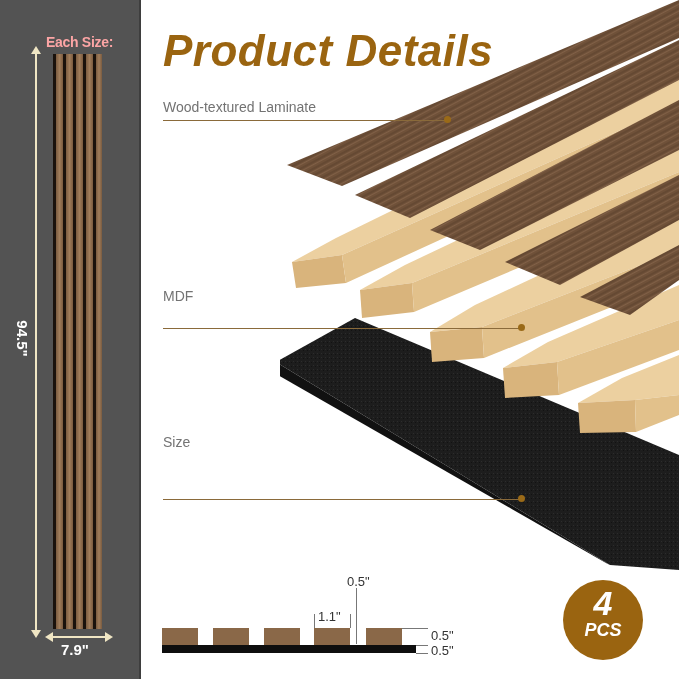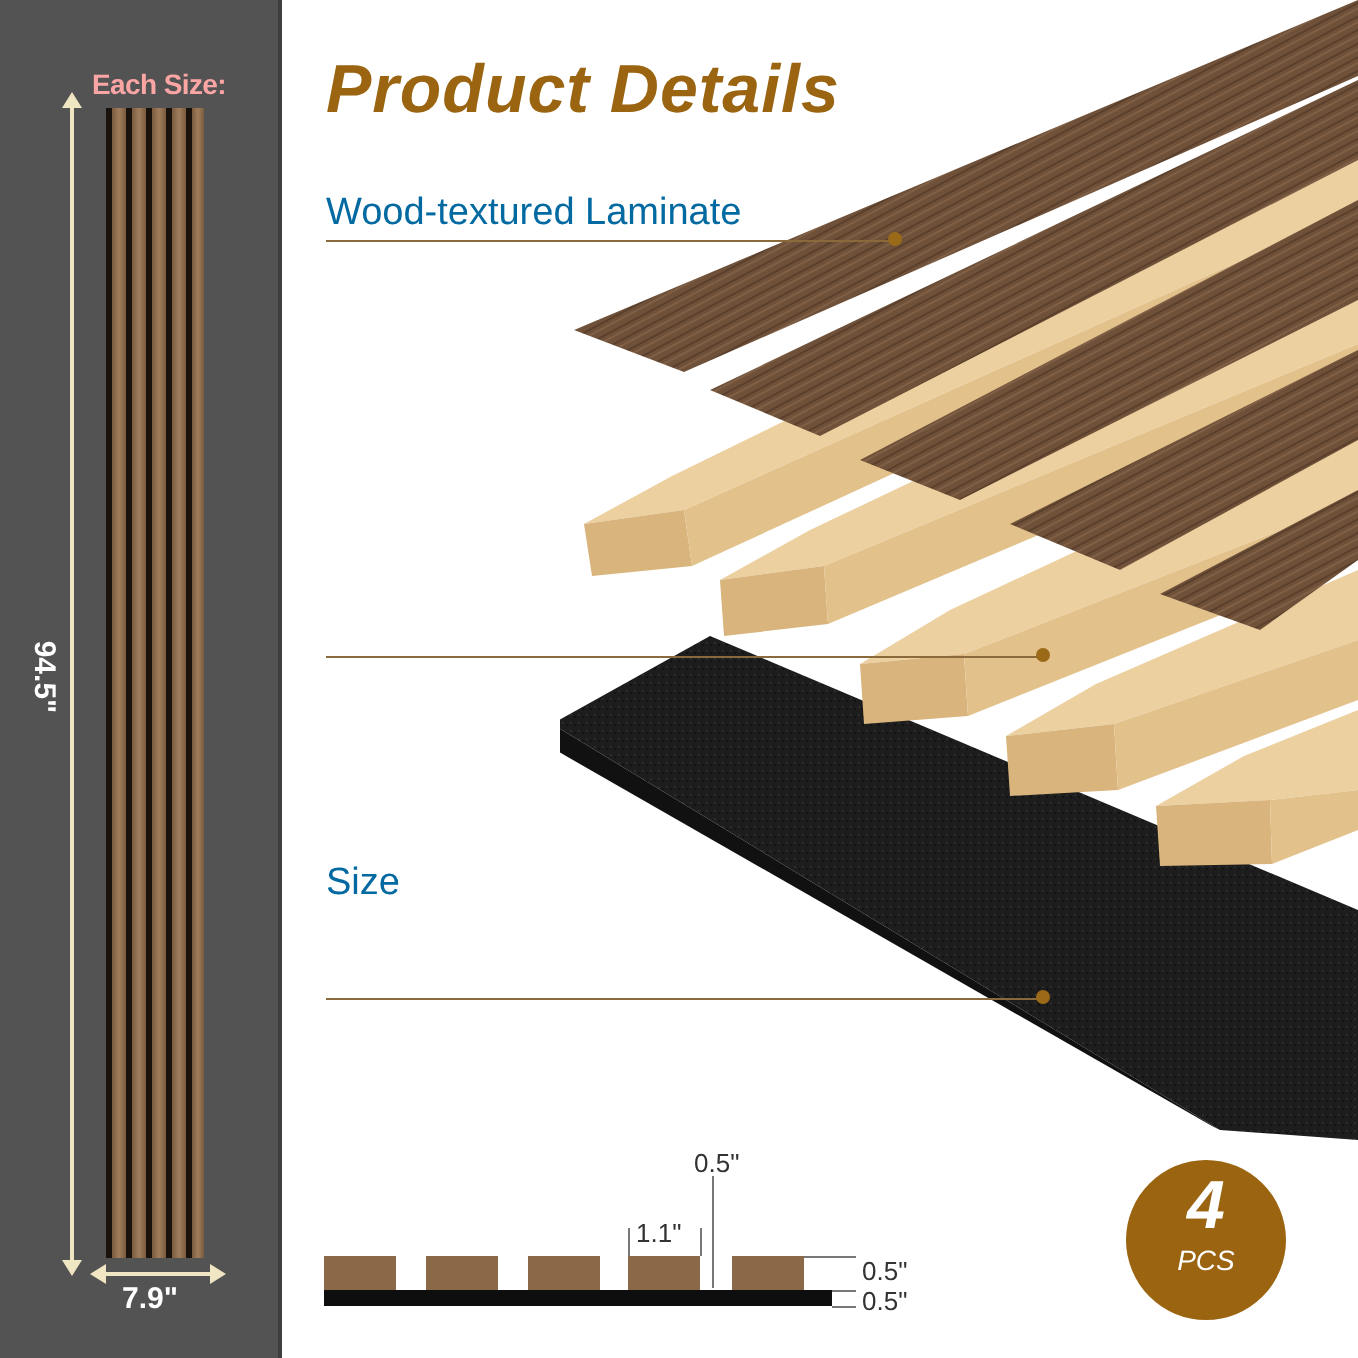--- a/index.html
+++ b/index.html
@@ -12,37 +12,37 @@
     .gap { position:absolute; top:0; width:3px; height:100%; background:#1a120c; }
     .vert-arrow { position:absolute; left:35px; top:52px; width:2px; height:580px; background:#f0e6c4; }
     .vert-arrow::before { content:""; position:absolute; left:-4px; top:-6px; border-left:5px solid transparent; border-right:5px solid transparent; border-bottom:8px solid #f0e6c4; }
     .vert-arrow::after { content:""; position:absolute; left:-4px; bottom:-6px; border-left:5px solid transparent; border-right:5px solid transparent; border-top:8px solid #f0e6c4; }
     .height-label { position:absolute; left:2px; top:330px; color:#fff; font-weight:bold; font-size:15px; transform:rotate(90deg); transform-origin:center; width:40px; text-align:center; }
     .horiz-arrow { position:absolute; left:51px; top:636px; width:56px; height:2px; background:#f0e6c4; }
     .horiz-arrow::before { content:""; position:absolute; left:-6px; top:-4px; border-top:5px solid transparent; border-bottom:5px solid transparent; border-right:8px solid #f0e6c4; }
     .horiz-arrow::after { content:""; position:absolute; right:-6px; top:-4px; border-top:5px solid transparent; border-bottom:5px solid transparent; border-left:8px solid #f0e6c4; }
     .width-label { position:absolute; left:61px; top:641px; color:#fff; font-weight:bold; font-size:15px; }
 
-    .title { position:absolute; left:163px; top:26px; color:#9a6410; font-weight:bold; font-style:italic; font-size:34px; letter-spacing:0.5px; }
+    .title { position:absolute; left:163px; top:26px; color:#9a6410; font-weight:bold; font-style:italic; font-size:44px; letter-spacing:0.5px; }
 
-    .layer-label { position:absolute; left:163px; color:#0369a1; font-size:19px; line-height:22px; }
+    .layer-label { position:absolute; left:163px; color:#737373; font-size:14px; line-height:22px; }
     .leader { position:absolute; height:1px; background:#8a6a3a; }
     .leader-dot { position:absolute; width:7px; height:7px; border-radius:50%; background:#9a6a18; }
 
     .diagram { position:absolute; left:280px; top:0; width:399px; height:570px; }
 
     .cross-section { position:absolute; left:162px; top:628px; }
     .cs-block { position:absolute; top:0; width:36px; height:17px; background:#8a6848; }
     .cs-base { position:absolute; left:0; top:17px; width:254px; height:8px; background:#0e0e0e; }
     .dim-text { position:absolute; color:#333; font-size:13px; }
     .dim-line { position:absolute; background:#777; }
 
     .badge { position:absolute; left:563px; top:580px; width:80px; height:80px; border-radius:50%; background:#9a6410; color:#fff; text-align:center; }
     .badge .num { display:block; font-size:34px; font-weight:bold; font-style:italic; margin-top:6px; line-height:34px; }
-    .badge .pcs { display:block; font-size:14px; font-weight:normal; font-style:italic; line-height:20px; }
+    .badge .pcs { display:block; font-size:18px; font-weight:bold; font-style:italic; line-height:20px; }
   </style>
 </head>
 <body>
 
 <div class="left-panel">
   <div class="edge"></div>
   <div class="each-size">Each Size:</div>
   <div class="vert-arrow"></div>
   <div class="height-label">94.5"</div>
   <div class="panel-strip">
@@ -114,20 +114,21 @@
   </g>
 </svg>
 
 <div class="layer-label" style="top:96px">
   <div>Wood-textured Laminate</div>
 </div>
 <div class="leader" style="left:163px; top:120px; width:284px;"></div>
 <div class="leader-dot" style="left:444px; top:116px;"></div>
 
 <div class="layer-label" style="top:285px">
+  <div>MDF</div>
 </div>
 <div class="leader" style="left:163px; top:328px; width:358px;"></div>
 <div class="leader-dot" style="left:518px; top:324px;"></div>
 
 <div class="layer-label" style="top:431px">
   <div>Size</div>
 </div>
 <div class="leader" style="left:163px; top:499px; width:358px;"></div>
 <div class="leader-dot" style="left:518px; top:495px;"></div>
 

